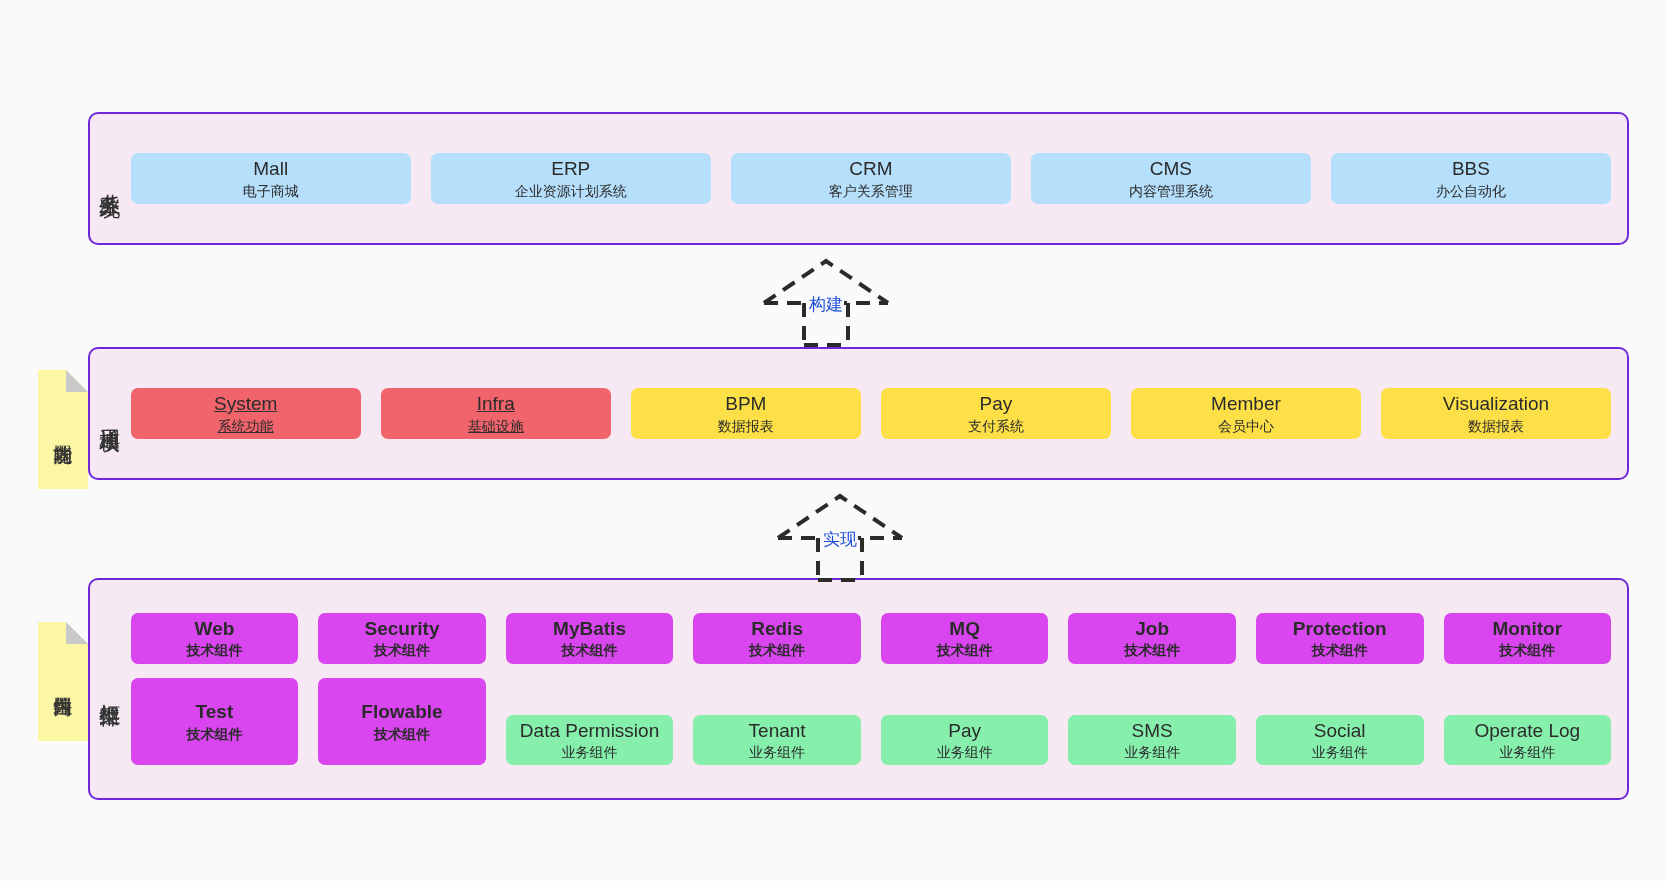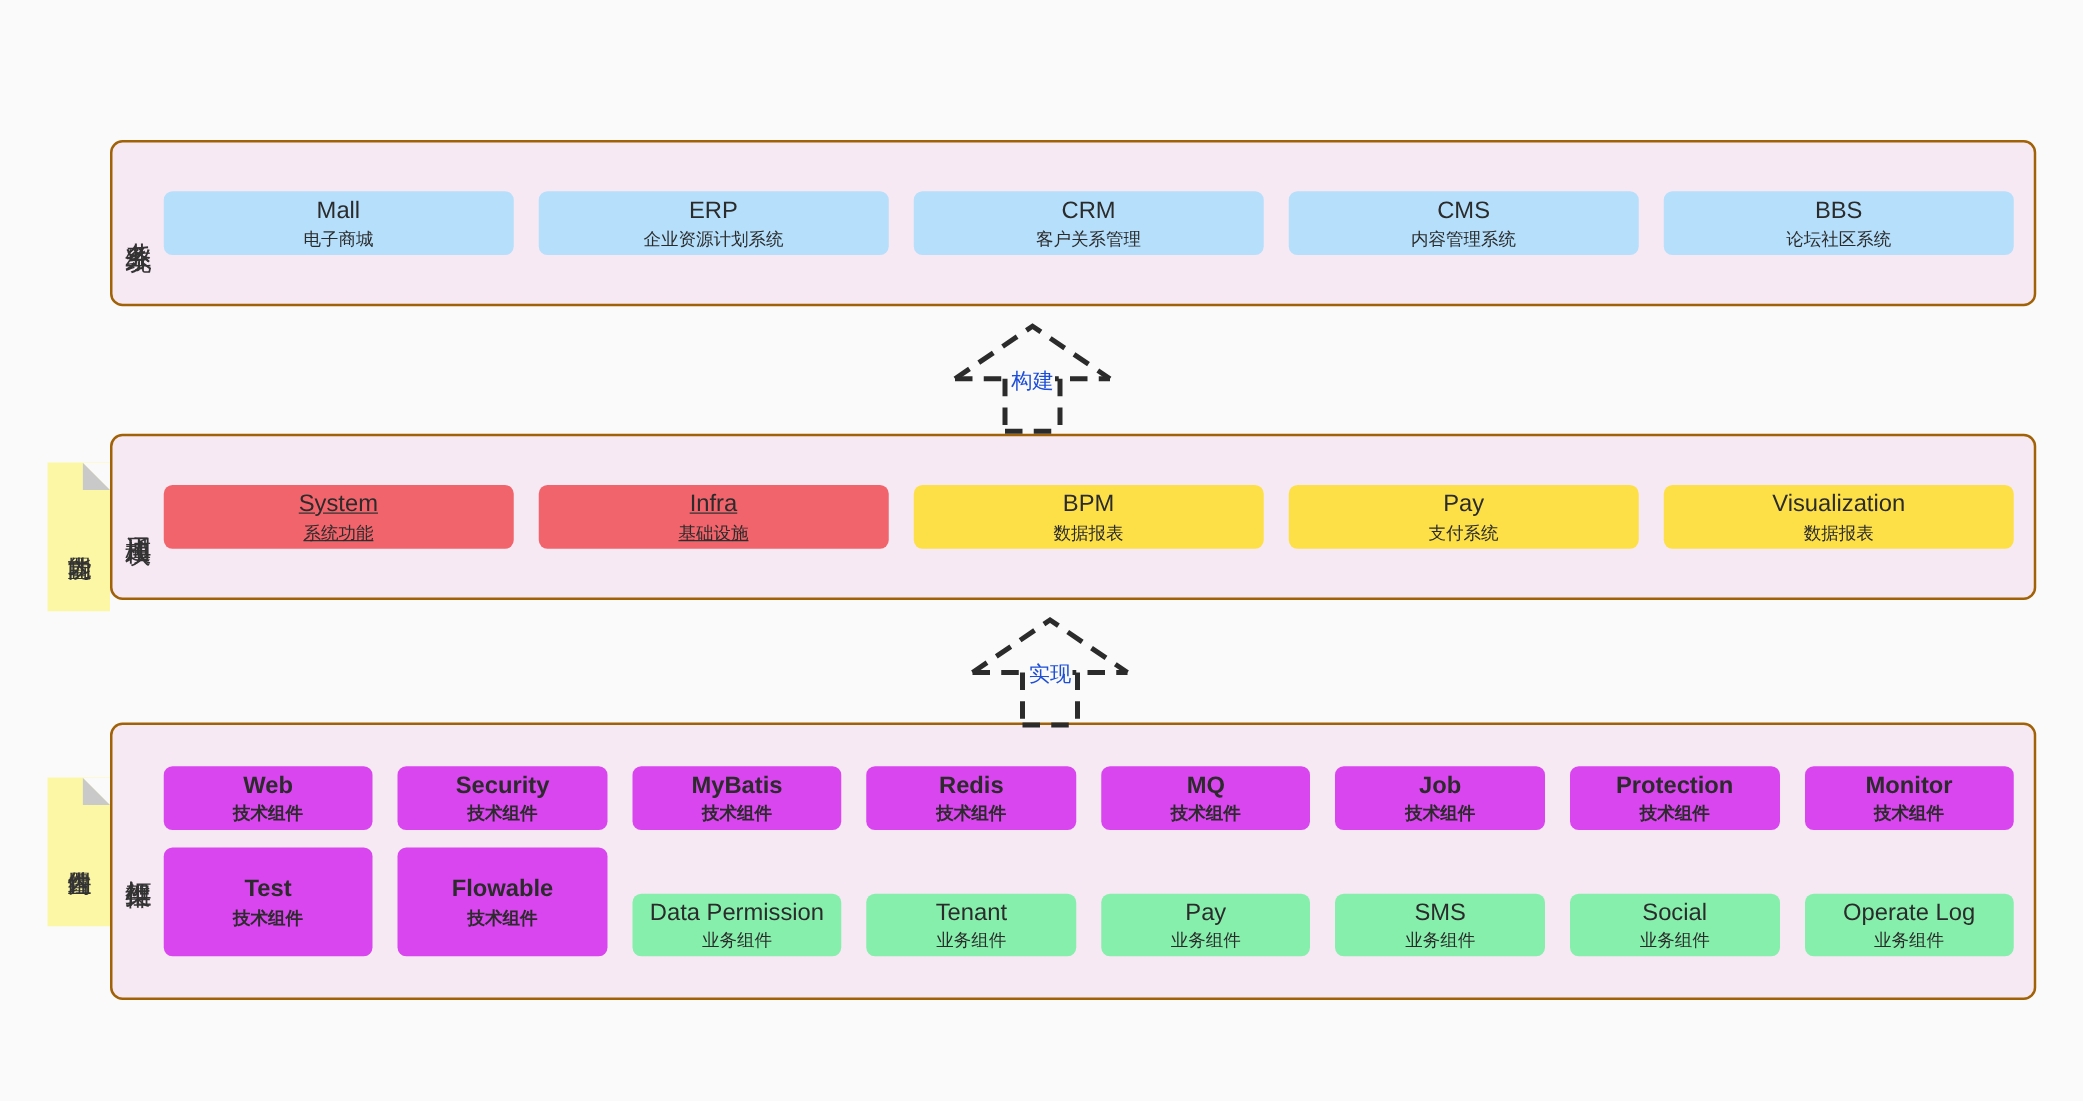--- a/index.html
+++ b/index.html
@@ -18,21 +18,21 @@
 
   #canvas {
     position: absolute;
     inset: 0;
   }
 
   
   .layer {
     position: absolute;
     background: #f7e9f3;
-    border: 2px solid #a16207;
+    border: 2px solid #6d28d9;
     border-radius: 10px;
     box-sizing: border-box;
     display: flex;
     flex-direction: row;
     align-items: stretch;
   }
 
   
   .layer-caption {
     writing-mode: vertical-rl;
@@ -171,21 +171,21 @@
         <div class="card c-blue">
           <span class="title">CRM</span>
           <span class="sub">客户关系管理</span>
         </div>
         <div class="card c-blue">
           <span class="title">CMS</span>
           <span class="sub">内容管理系统</span>
         </div>
         <div class="card c-blue">
           <span class="title">BBS</span>
-          <span class="sub">论坛社区系统</span>
+          <span class="sub">办公自动化</span>
         </div>
       </div>
     </div>
   </div>
 
   <div class="connector" id="conn-build" style="left:756px; top:255px; width:150px; height:92px;">
     <svg width="150" height="92" viewBox="0 0 150 92">
 
       <polyline points="8,48 70,6 132,48" fill="none" stroke="#2b2b2b" stroke-width="4" stroke-dasharray="14,9" stroke-linecap="butt"></polyline>
       <line x1="8" y1="48" x2="132" y2="48" stroke="#2b2b2b" stroke-width="4" stroke-dasharray="14,9"></line>
@@ -215,20 +215,24 @@
           <span class="title">Infra</span>
           <span class="sub">基础设施</span>
         </div>
         <div class="card c-pink">
           <span class="title">BPM</span>
           <span class="sub">数据报表</span>
         </div>
         <div class="card c-pink">
           <span class="title">Pay</span>
           <span class="sub">支付系统</span>
+        </div>
+        <div class="card c-pink">
+          <span class="title">Member</span>
+          <span class="sub">会员中心</span>
         </div>
         <div class="card c-pink">
           <span class="title">Visualization</span>
           <span class="sub">数据报表</span>
         </div>
       </div>
     </div>
   </div>
 
   <div class="connector" id="conn-implement" style="left:770px; top:490px; width:150px; height:92px;">

